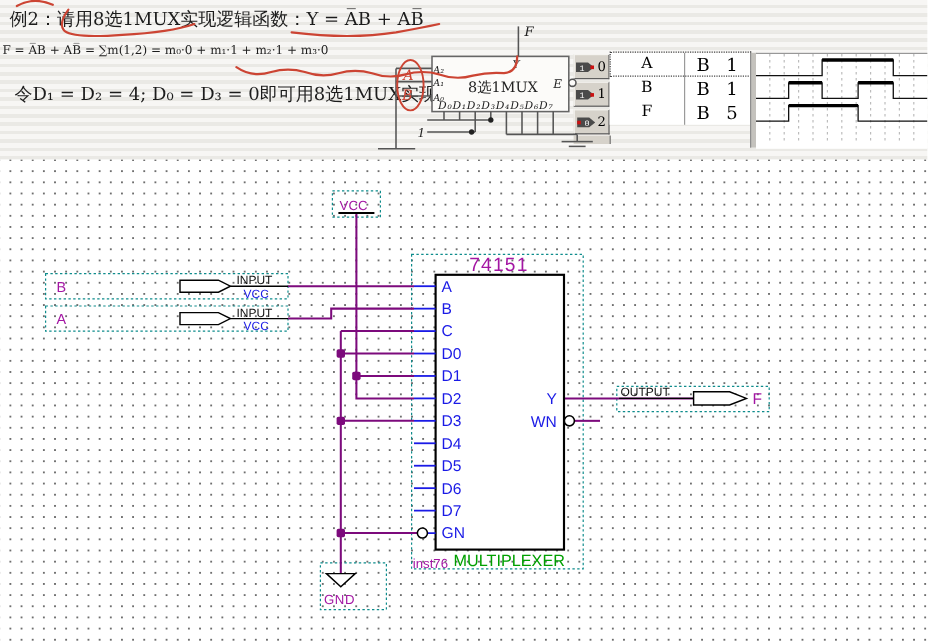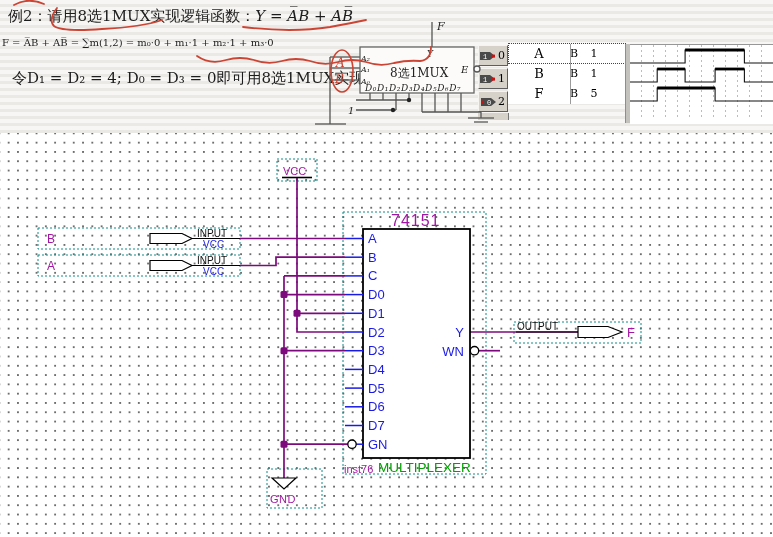--- a/index.html
+++ b/index.html
@@ -4,21 +4,21 @@
 <style>
   html,body{margin:0;padding:0;background:#fff;}
   #root{position:relative;width:773px;height:537px;overflow:hidden;
         font-family:"Liberation Sans",sans-serif;}
   
   #slide-bg{position:absolute;left:0;top:0;width:773px;height:133px;
     background:repeating-linear-gradient(180deg,#f7f6f4 0px,#f7f6f4 4px,#eae9e5 4px,#eae9e5 7px);}
   .slide-line{position:absolute;color:#1c1c1c;white-space:nowrap;
     font-family:"DejaVu Serif","Liberation Serif",serif;}
   #line1{left:8px;top:7px;font-size:15px;}
-  #line1 .formula{font-style:italic;}
+  #line1 .formula{}
   #line2{left:2px;top:37px;font-size:10px;}
   #line3{left:12px;top:69px;font-size:15px;}
   
   #schem-bg{position:absolute;left:0;top:133px;width:773px;height:404px;background:#fff;
     background-image:radial-gradient(circle,#6e6e6e 0.8px,transparent 1px);
     background-size:9.3px 9.3px;background-position:4px 5px;}
   
   #gfx{position:absolute;left:0;top:0;width:773px;height:537px;pointer-events:none;}
   text.st{font-family:"Liberation Sans",sans-serif;}
   text.ser{font-family:"DejaVu Serif","Liberation Serif",serif;}
@@ -26,22 +26,22 @@
   #wave-window{position:absolute;left:478px;top:40px;width:295px;height:86px;}
   .wv-btn{position:absolute;left:0;width:30px;height:21px;background:#d6d2ca;
     border:1px solid;border-color:#f5f4f1 #5e5e5e #5e5e5e #f5f4f1;
     display:flex;align-items:center;box-sizing:border-box;}
   .wv-btn .num{font-family:"DejaVu Serif","Liberation Serif",serif;font-size:11px;color:#000;margin-left:1px;}
   #wv-stub{position:absolute;left:0;top:73px;width:30px;height:7px;background:#d6d2ca;border-right:1px solid #777;}
   #wv-table{position:absolute;left:30px;top:4px;width:117px;height:60px;background:#fff;}
   .wv-row{position:absolute;left:0;width:117px;height:20px;}
   .wv-name{position:absolute;left:0;width:62px;text-align:center;line-height:20px;
     font-family:"DejaVu Serif","Liberation Serif",serif;font-size:13px;color:#000;}
-  .wv-val{position:absolute;left:62px;width:55px;text-align:left;line-height:20px;white-space:pre;
-    font-family:"DejaVu Serif","Liberation Serif",serif;font-size:11px;color:#000;word-spacing:9px;}
+  .wv-val{position:absolute;left:62px;width:55px;text-align:center;line-height:20px;white-space:pre;
+    font-family:"DejaVu Serif","Liberation Serif",serif;font-size:15px;color:#000;word-spacing:9px;}
   #wv-sel{position:absolute;left:30px;top:3px;width:116px;height:19px;border:1px dotted #444;}
   #wv-divider{position:absolute;left:92px;top:4px;width:1px;height:60px;background:#9a9a9a;}
   #wv-sep{position:absolute;left:147px;top:4px;width:5px;height:79px;background:#c4c2bd;border-left:1px solid #8e8e8e;}
   #wv-panel{position:absolute;left:152px;top:4px;width:143px;height:79px;background:#fff;border-top:1px solid #979797;}
 </style>
 </head>
 <body>
 
 <div id="root">
 

